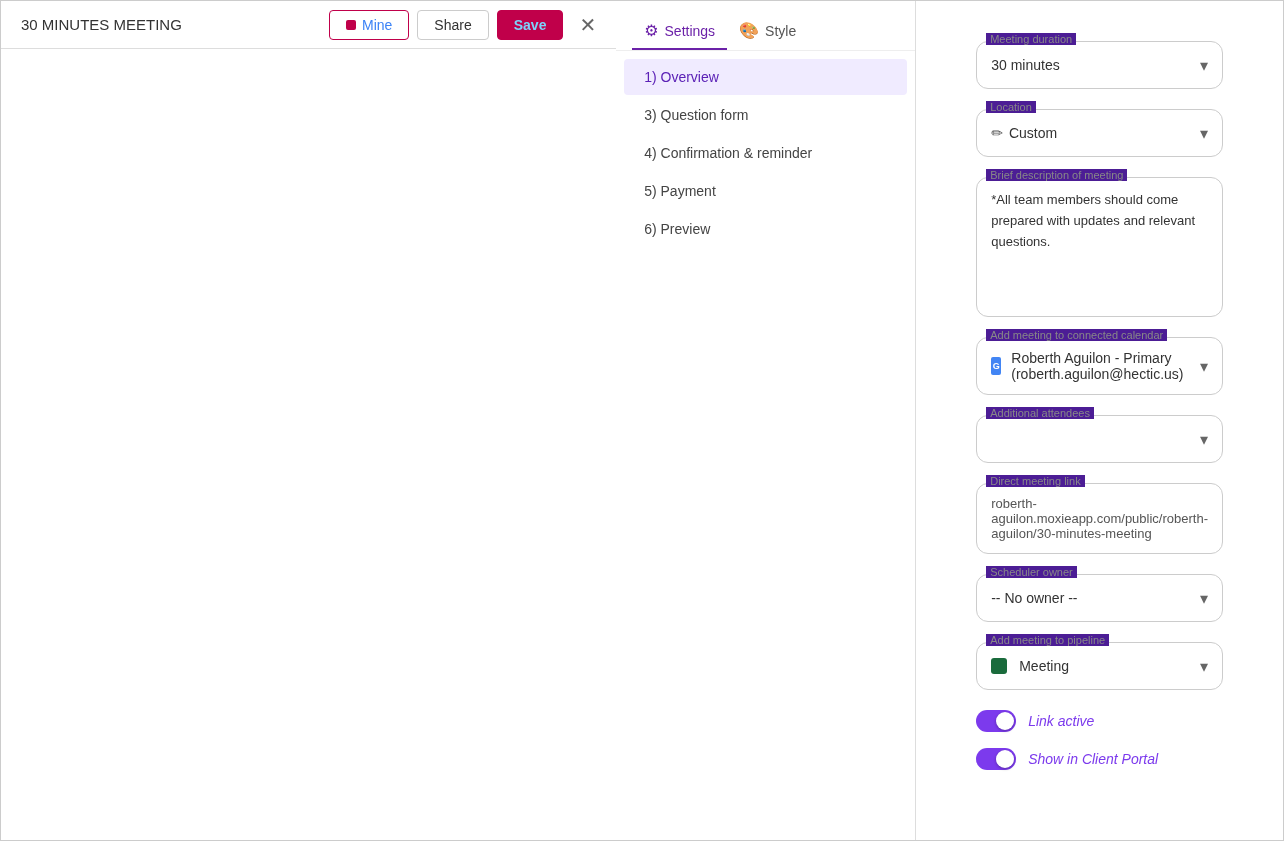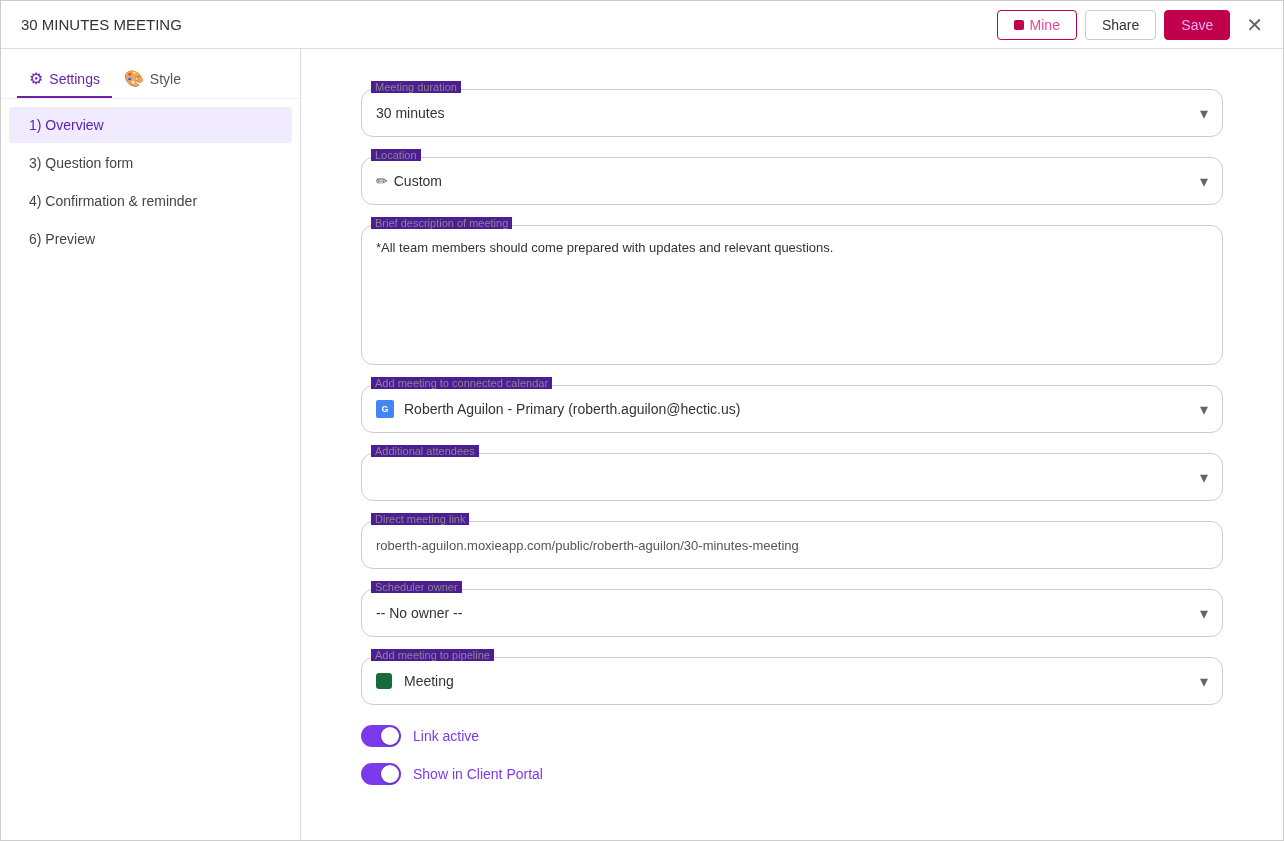--- a/index.html
+++ b/index.html
@@ -1,27 +1,27 @@
 <!DOCTYPE html>
 <html><head>
   <meta charset="utf-8">
   <style>
     * { box-sizing: border-box; margin: 0; padding: 0; }
     body { font-family: -apple-system, BlinkMacSystemFont, 'Segoe UI', sans-serif; font-size: 14px; background: #fff; color: #333; }
 
-    .app-container { display: flex; flex-direction: column; width: 1284px; height: 841px; border: 1px solid #ccc; overflow: hidden; }
+    .app-container { display: flex; flex-direction: row; width: 1284px; height: 841px; border: 1px solid #ccc; overflow: hidden; }
 
     
     .header { display: flex; align-items: center; height: 48px; border-bottom: 1px solid #ddd; padding: 0 12px; gap: 8px; background: #fff; }
     .header-title-input { flex: 0 0 300px; border: none; outline: none; font-size: 15px; font-weight: 500; color: #333; padding: 4px 8px; }
     .header-spacer { flex: 1; }
     .header-btn { display: flex; align-items: center; gap: 6px; padding: 6px 16px; border-radius: 4px; border: 1px solid #ccc; background: #fff; cursor: pointer; font-size: 14px; color: #333; }
-    .header-btn.mine { border-color: #c0004a; color: #ec4899; }
+    .header-btn.mine { border-color: #c0004a; color: #3b82f6; }
     .header-btn.mine .mine-dot { width: 10px; height: 10px; background: #c0004a; border-radius: 2px; display: inline-block; }
-    .header-btn.save { background: #c0004a; color: #f0abfc; border-color: #c0004a; font-weight: 400; }
+    .header-btn.save { background: #c0004a; color: #7dd3fc; border-color: #c0004a; font-weight: 700; }
     .header-btn.close { border: none; background: none; font-size: 20px; color: #666; padding: 4px 8px; }
 
     
     .body { display: flex; flex: 1; overflow: hidden; }
 
     
     .sidebar { width: 300px; flex-shrink: 0; border-right: 1px solid #ddd; display: flex; flex-direction: column; overflow-y: auto; background: #fff; }
     .sidebar-tabs { display: flex; padding: 12px 16px 0; gap: 0; border-bottom: 1px solid #eee; }
     .sidebar-tab { display: flex; align-items: center; gap: 6px; padding: 8px 12px; cursor: pointer; font-size: 14px; color: #555; border-bottom: 2px solid transparent; }
     .sidebar-tab.active { color: #6b21a8; border-bottom: 2px solid #6b21a8; }
@@ -44,21 +44,21 @@
 
     .textarea-content { font-size: 13px; color: #333; line-height: 1.6; }
     .text-highlight { color: #d97706; }
 
     .field-box.text-only { align-items: center; justify-content: flex-start; }
     .link-text { font-size: 13px; color: #555; }
 
     .toggle-row { display: flex; align-items: center; gap: 12px; margin-bottom: 16px; }
     .toggle { width: 40px; height: 22px; border-radius: 11px; background: #7c3aed; position: relative; cursor: pointer; flex-shrink: 0; }
     .toggle-thumb { width: 18px; height: 18px; border-radius: 50%; background: #fff; position: absolute; top: 2px; right: 2px; transition: right 0.2s; box-shadow: 0 1px 3px rgba(0,0,0,0.3); }
-    .toggle-label { font-size: 14px; color: #7c3aed; }
+    .toggle-label { font-size: 14px; color: #7c3aed; font-style: italic; }
 
     .pipeline-dot { width: 16px; height: 16px; border-radius: 3px; background: #1a6b3c; display: inline-block; flex-shrink: 0; }
 
     .pencil-icon { font-size: 14px; color: #555; }
   </style>
 </head>
 <body>
 
 <div class="app-container">
 
@@ -99,20 +99,23 @@
         <div class="nav-item active">
           <span>1) Overview</span>
         </div>
         <div class="nav-item">
           <span>3) Question form</span>
         </div>
         <div class="nav-item">
           <span>4) Confirmation &amp; reminder</span>
         </div>
         <div class="nav-item">
+          <span>5) Payment</span>
+        </div>
+        <div class="nav-item">
           <span>6) Preview</span>
         </div>
       </div>
     </div>
 
     <div class="main-content">
 
       <div class="form-field">
         <span class="field-label">Meeting duration</span>
         <div class="field-box">

